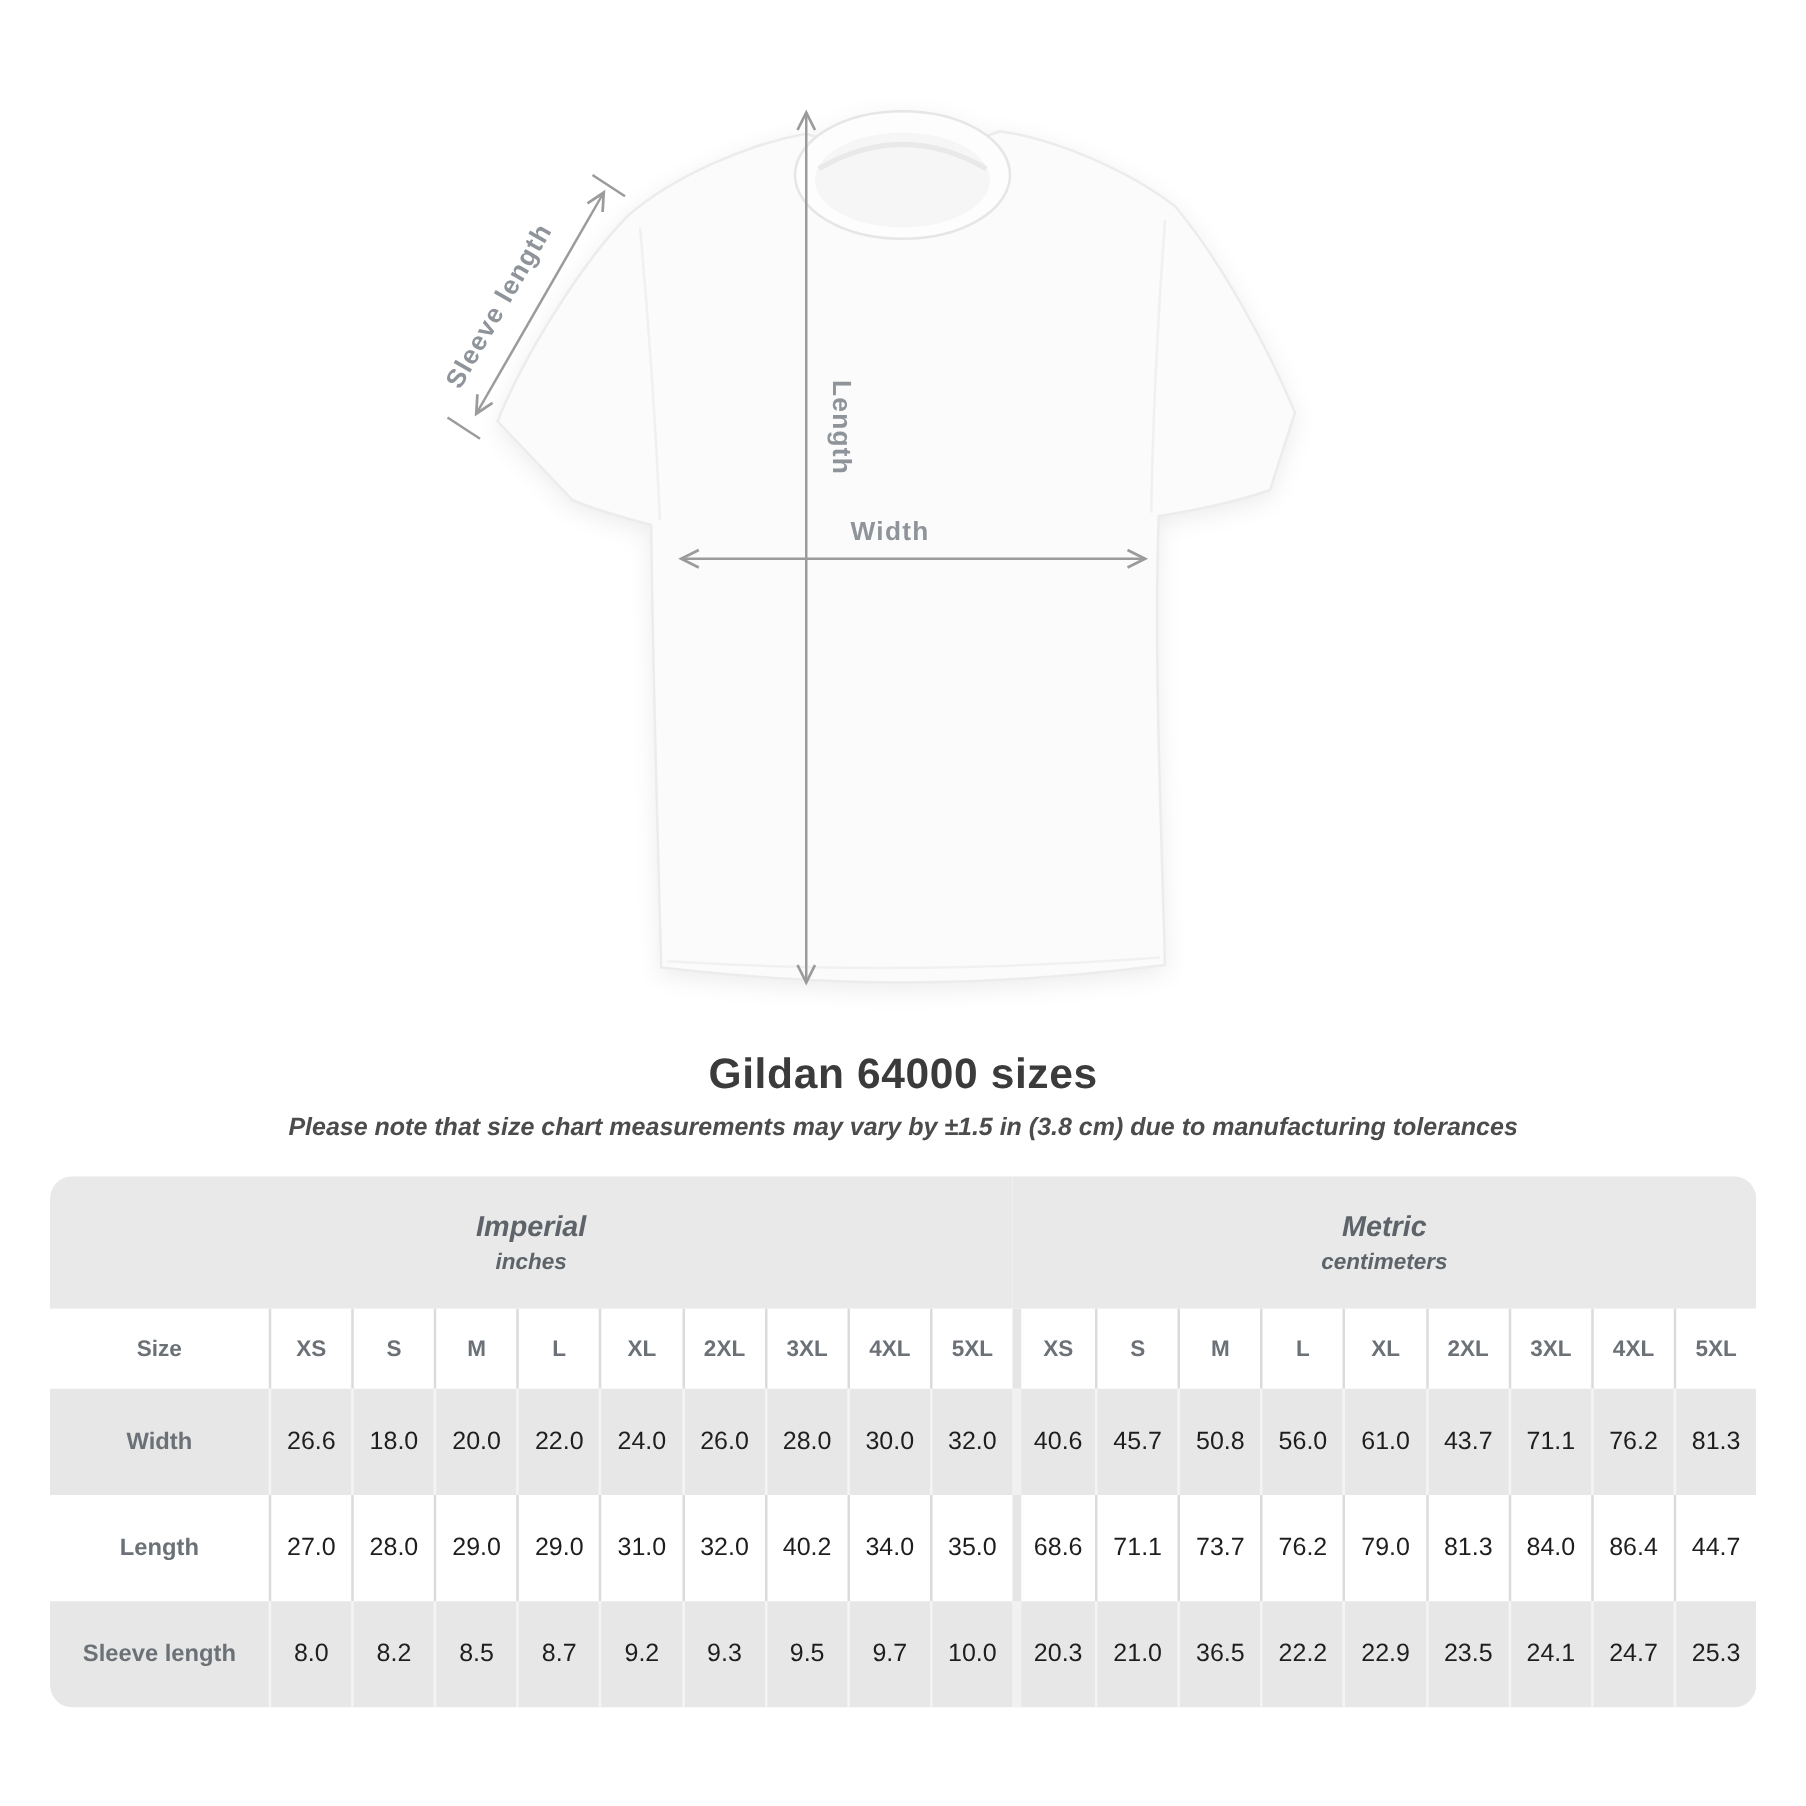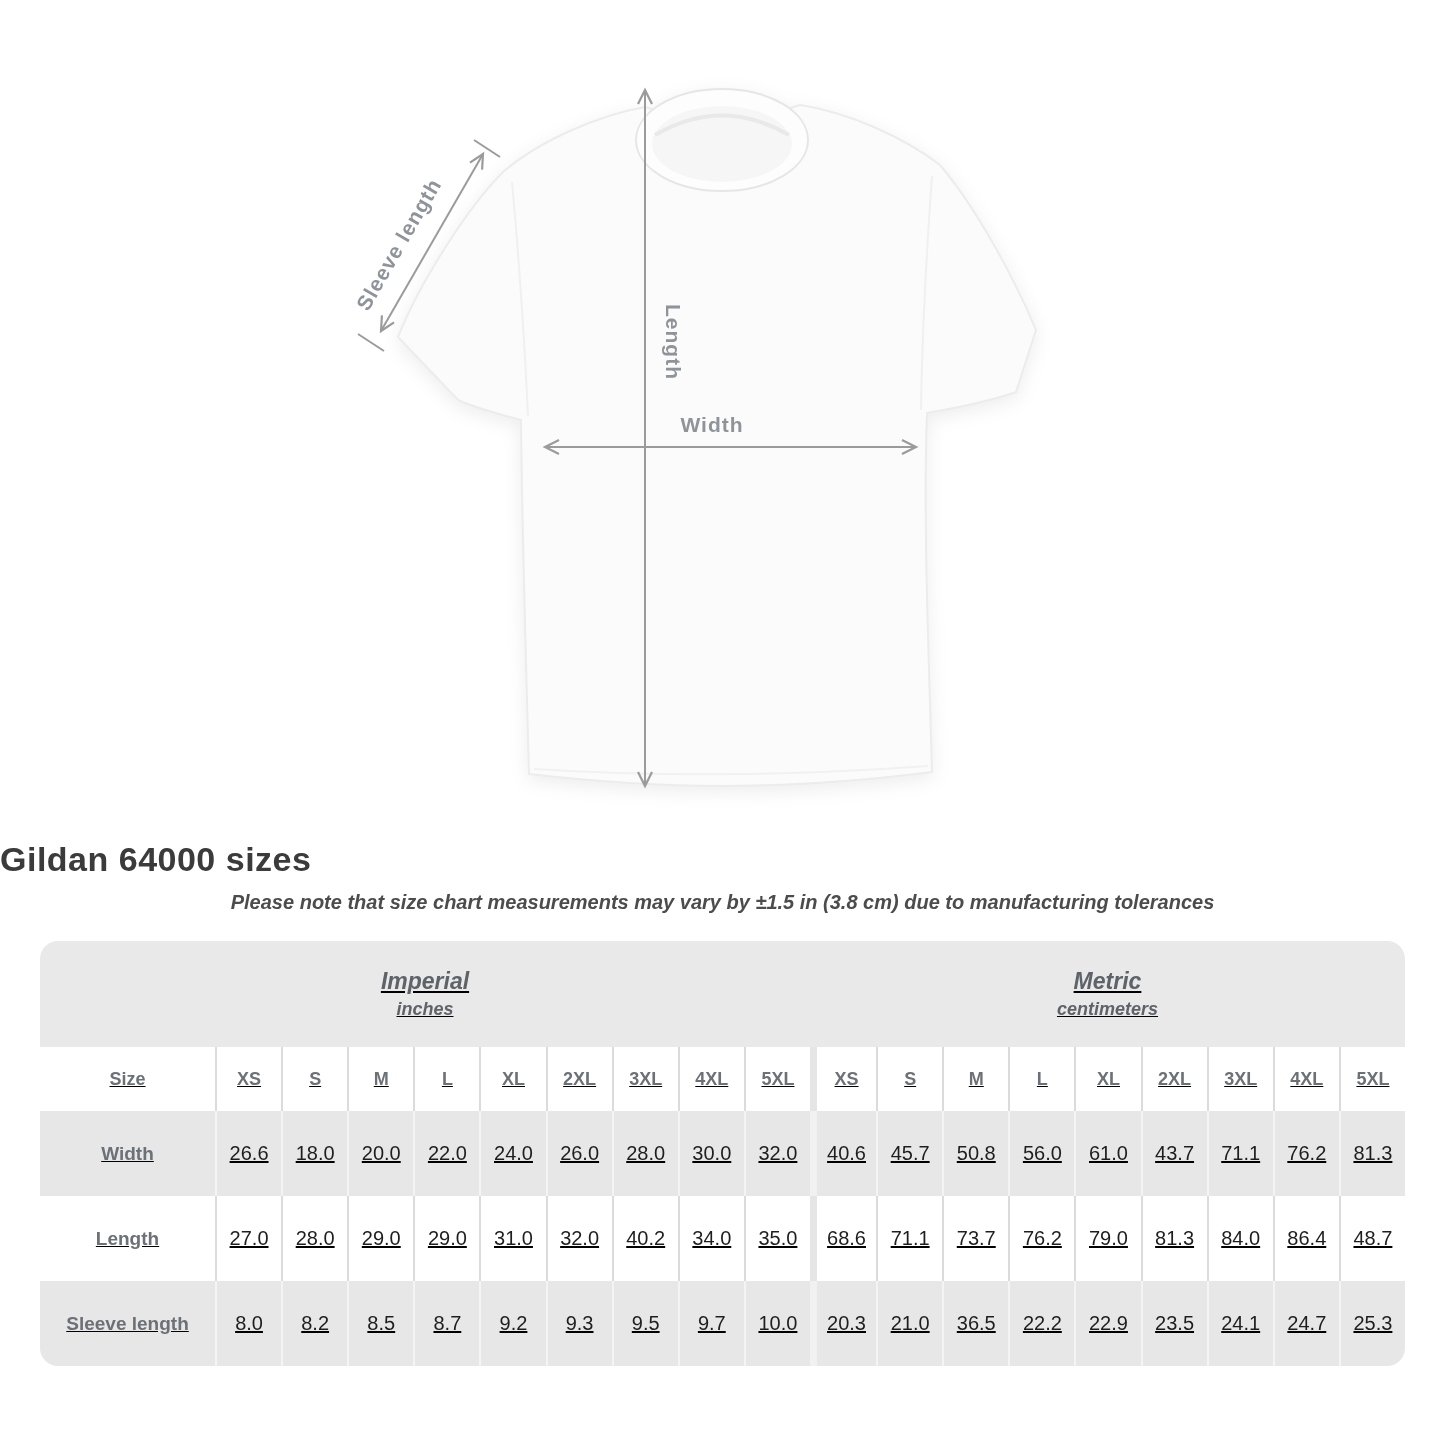--- a/index.html
+++ b/index.html
@@ -13,32 +13,32 @@
   
   .shirt-figure{width:1445px;height:818px;position:relative;}
   .shirt-figure svg{display:block;width:1445px;height:818px;}
   .dim-label{
     font-family:"Liberation Sans", sans-serif;
     font-weight:bold;font-size:21px;fill:#8f949a;letter-spacing:1px;
   }
 
   
   .chart-title{
-    margin:22px 0 0;
+    margin:22px 0 0;text-align:center;
     font-size:34px;font-weight:bold;color:#3b3b3b;letter-spacing:.5px;
   }
   .chart-subtitle{
     margin:12px 0 0;text-align:center;font-style:italic;
     font-size:20px;color:#4c4c4c;font-weight:bold;
   }
 
   
   .size-table{margin:27px 40px 0;border-radius:18px;overflow:hidden;}
   table{
-    width:100%;border-collapse:separate;border-spacing:0;table-layout:fixed;text-decoration:underline;
+    width:100%;border-collapse:separate;border-spacing:0;table-layout:fixed;
   }
   th,td{
     padding:0;text-align:center;vertical-align:middle;box-sizing:border-box;
     font-family:"Liberation Sans", sans-serif;
   }
   tr.r-group th{background:#e9e9e9;height:106px;}
   .group-label{font-size:23px;font-weight:bold;font-style:italic;color:#5d6368;}
   .group-sub{margin-top:4px;font-size:18px;font-style:italic;color:#5d6368;}
 
   tr.r-size{height:64px;}
@@ -206,21 +206,21 @@
           <td>34.0</td>
           <td>35.0</td>
           <td class="sep">68.6</td>
           <td>71.1</td>
           <td>73.7</td>
           <td>76.2</td>
           <td>79.0</td>
           <td>81.3</td>
           <td>84.0</td>
           <td>86.4</td>
-          <td>48.7</td>
+          <td>44.7</td>
         </tr>
         <tr class="gray">
           <th class="row-label">Sleeve length</th>
           <td>8.0</td>
           <td>8.2</td>
           <td>8.5</td>
           <td>8.7</td>
           <td>9.2</td>
           <td>9.3</td>
           <td>9.5</td>

